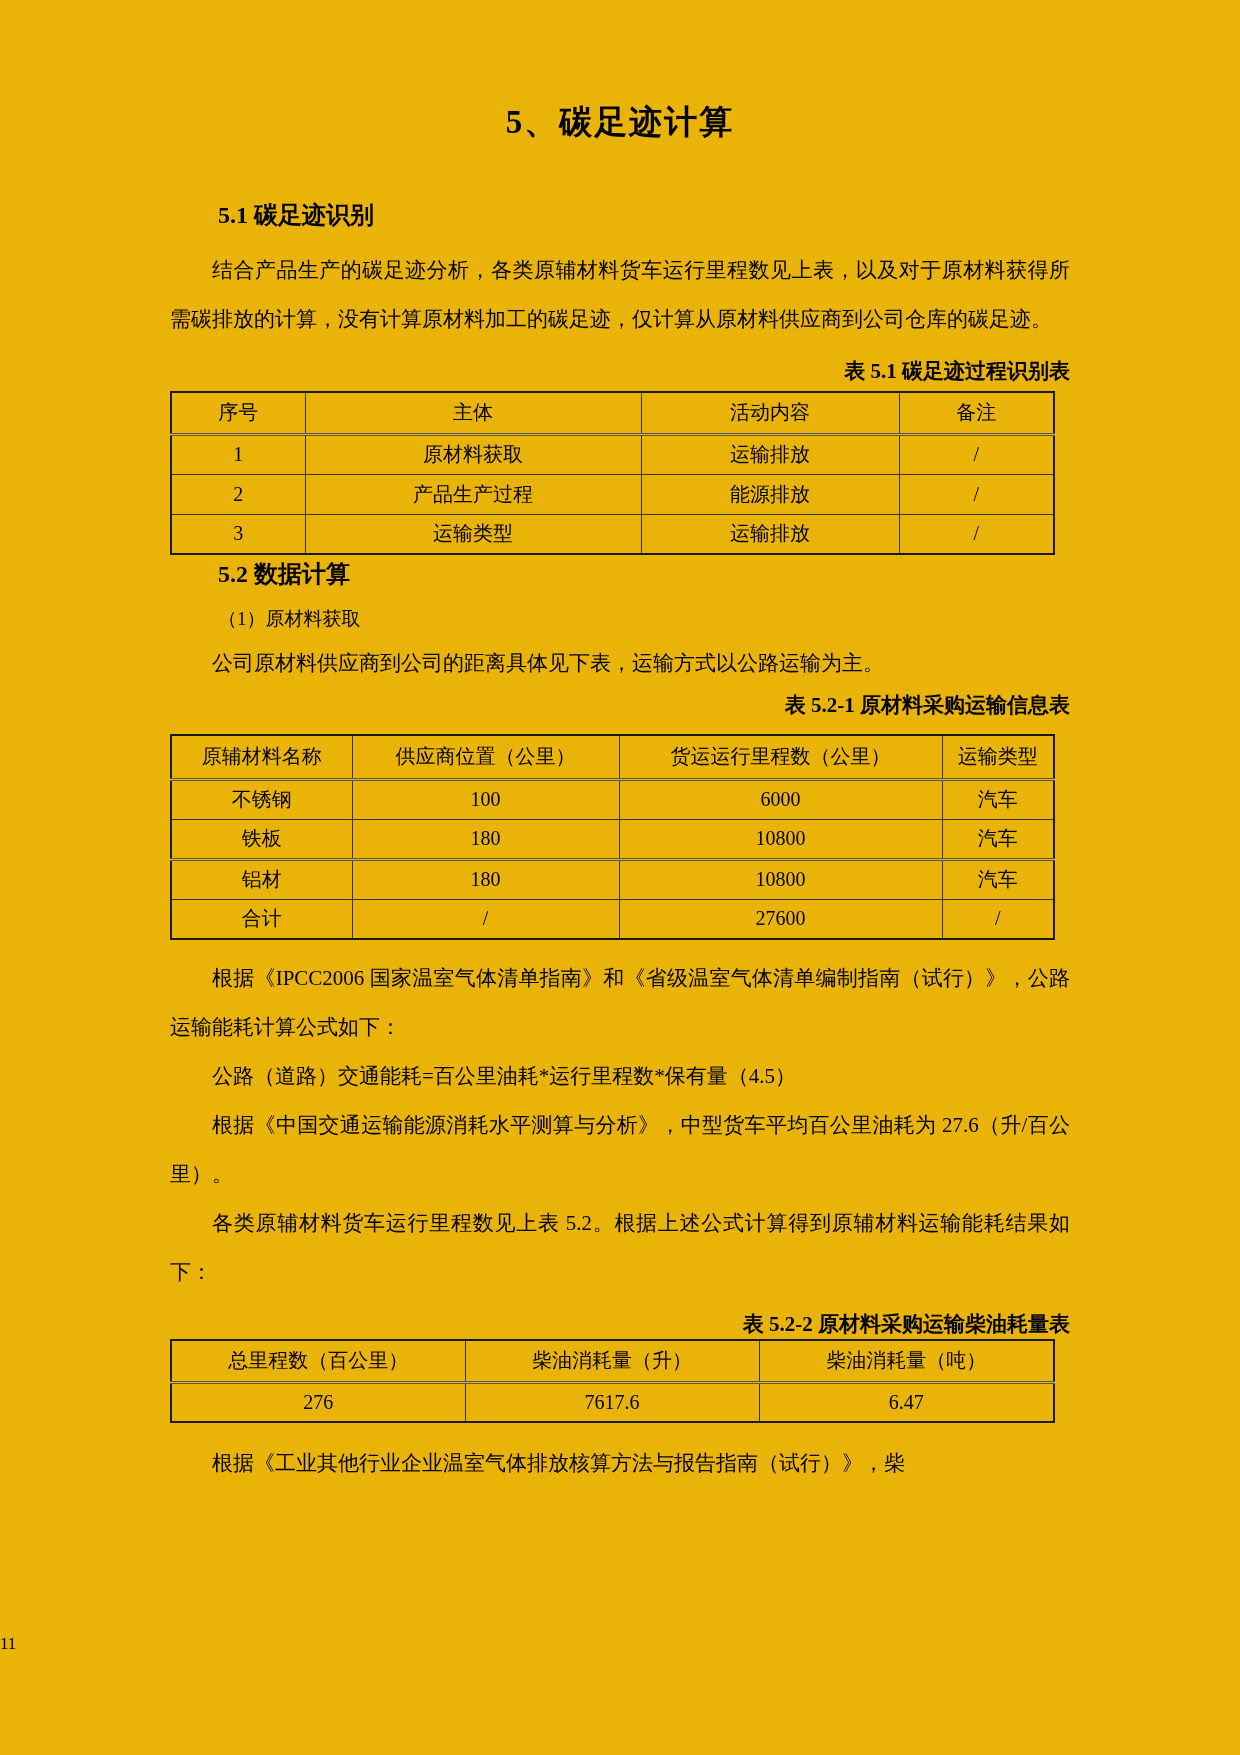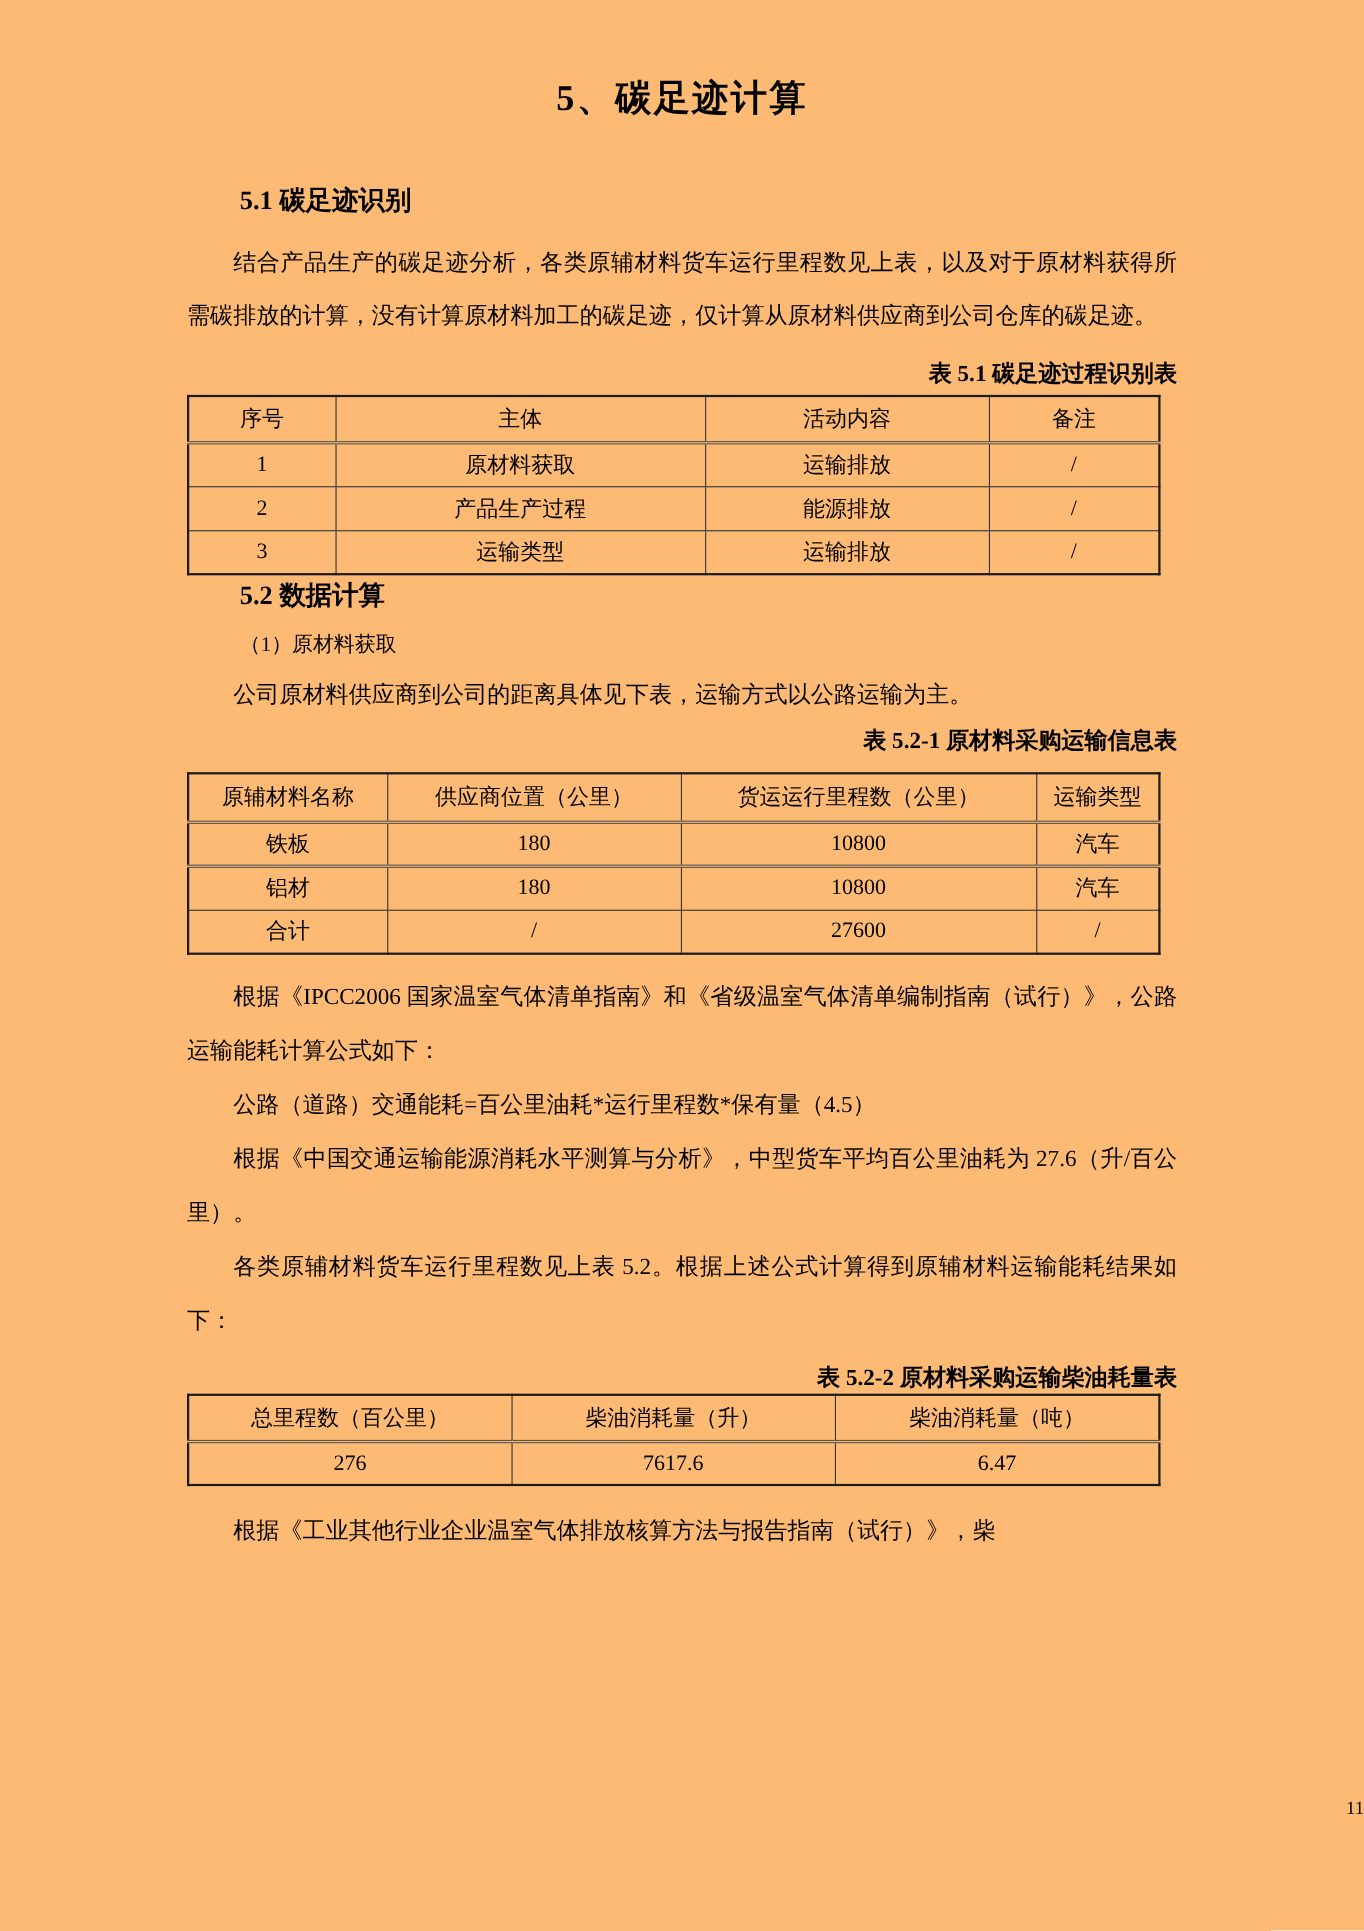--- a/index.html
+++ b/index.html
@@ -1,24 +1,24 @@
 <!DOCTYPE html>
 <html><head>
 <meta charset="utf-8">
 <style>
   * { margin: 0; padding: 0; box-sizing: border-box; }
   html, body { background: #ffffff; }
   .page {
     width: 1240px;
     height: 1755px;
     margin: 0 auto;
-    background: #fdba74;
+    background: #eab308;
     color: #000000;
     font-family: "Liberation Serif", "DejaVu Serif", serif;
-    padding: 68px 170px 0 170px;
+    padding: 100px 170px 0 170px;
     overflow: hidden;
     position: relative;
   }
   .doc-title {
     font-size: 33px;
     font-weight: bold;
     text-align: center;
     line-height: 44px;
     margin-bottom: 56px;
     letter-spacing: 2px;
@@ -73,21 +73,21 @@
   table.doc-table thead th { height: 42px; border-bottom: 3px double #555555; }
   table.t521 thead th { height: 44px; }
   table.doc-table tbody td { height: 40px; }
   tr.dbl-bottom td { border-bottom: 3px double #555555; }
   table.t522 tbody td { height: 40px; }
   .page-number {
     position: absolute;
     bottom: 100px;
     left: 0;
     width: 100%;
-    text-align: right;
+    text-align: left;
     font-size: 17px;
     line-height: 22px;
   }
 </style>
 </head>
 <body>
 
 <div class="page">
 
   <h1 class="doc-title">5、碳足迹计算</h1>
@@ -152,20 +152,26 @@
     </colgroup>
     <thead>
       <tr>
         <th>原辅材料名称</th>
         <th>供应商位置（公里）</th>
         <th>货运运行里程数（公里）</th>
         <th>运输类型</th>
       </tr>
     </thead>
     <tbody>
+      <tr>
+        <td>不锈钢</td>
+        <td>100</td>
+        <td>6000</td>
+        <td>汽车</td>
+      </tr>
       <tr class="dbl-bottom">
         <td>铁板</td>
         <td>180</td>
         <td>10800</td>
         <td>汽车</td>
       </tr>
       <tr>
         <td>铝材</td>
         <td>180</td>
         <td>10800</td>

